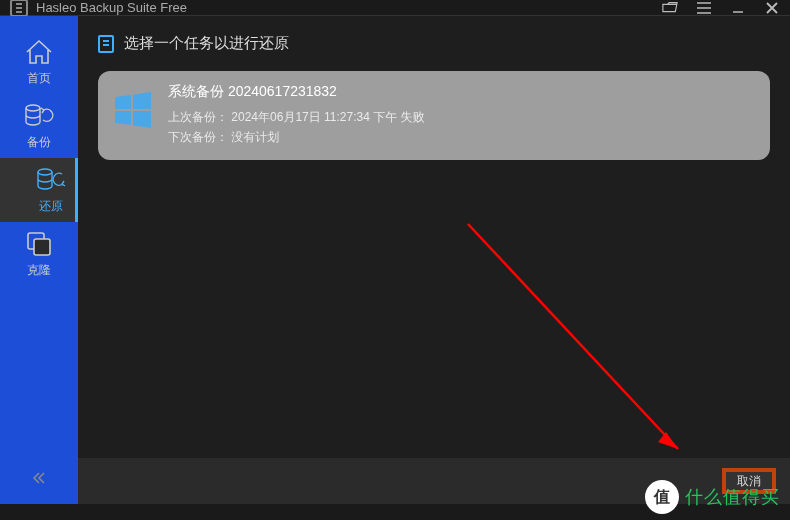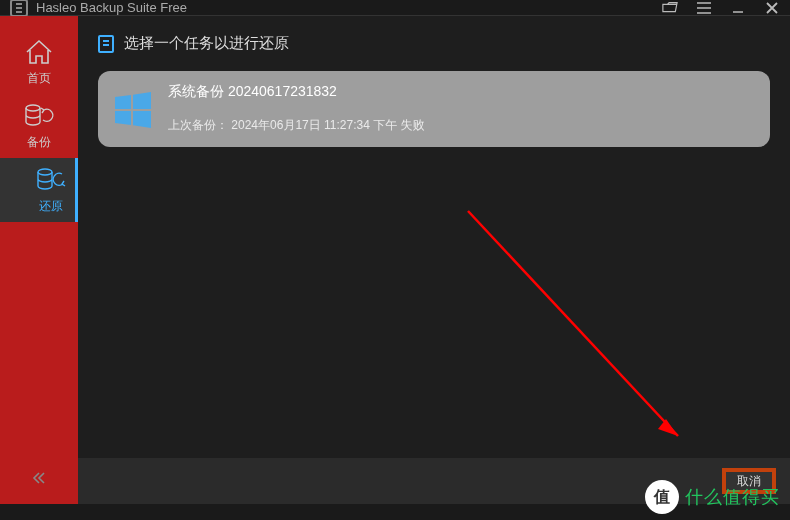--- a/index.html
+++ b/index.html
@@ -10,41 +10,41 @@
     .titlebar .app-icon { width: 18px; height: 18px; border: 2px solid #888; border-radius: 3px; display: flex; align-items: center; justify-content: center; margin-right: 8px; }
     .titlebar .app-icon::before { content: ""; width: 6px; height: 2px; background: #888; box-shadow: 0 4px #888, 0 -4px #888; }
     .titlebar .title { font-size: 13px; color: #aaa; flex: 1; }
     .titlebar .controls { display: flex; gap: 18px; align-items: center; }
     .titlebar .ctl { width: 16px; height: 16px; display: flex; align-items: center; justify-content: center; cursor: pointer; color: #bbb; }
     
     
     .main { display: flex; height: 488px; }
     
     
-    .sidebar { width: 78px; background: #b91c1c; display: flex; flex-direction: column; align-items: center; padding-top: 14px; }
+    .sidebar { width: 78px; background: #1d4ed8; display: flex; flex-direction: column; align-items: center; padding-top: 14px; }
     .nav-item { width: 78px; height: 64px; display: flex; flex-direction: column; align-items: center; justify-content: center; gap: 4px; cursor: pointer; color: #ccc; position: relative; }
     .nav-item.active { background: #333333; color: #3fb0ff; padding-left: 24px; }
     .nav-item.active::after { content: ""; position: absolute; right: 0; top: 0; bottom: 0; width: 3px; background: #3fb0ff; }
     .nav-item .icon { width: 34px; height: 28px; display: flex; align-items: center; justify-content: center; }
     .nav-item .label { font-size: 12px; }
     .sidebar .collapse { margin-top: auto; margin-bottom: 14px; width: 24px; height: 24px; display: flex; align-items: center; justify-content: center; cursor: pointer; color: #888; }
     
     
     .content { flex: 1; background: #1e1e1e; display: flex; flex-direction: column; }
     .header { display: flex; align-items: center; gap: 10px; padding: 18px 20px 14px; }
     .header .hicon { width: 16px; height: 18px; border: 2px solid #3fb0ff; border-radius: 2px; position: relative; }
     .header .hicon::before { content: ""; position: absolute; left: 3px; top: 3px; right: 3px; height: 2px; background: #3fb0ff; box-shadow: 0 4px #3fb0ff; }
     .header .htext { font-size: 15px; color: #ddd; }
     
     .task-card { margin: 4px 20px; background: #9e9e9e; border-radius: 12px; padding: 12px 14px; display: flex; gap: 14px; cursor: pointer; }
     .task-card .os-icon { width: 42px; height: 42px; margin-top: 6px; }
     .task-card .info { flex: 1; color: #fff; }
     .task-card .task-title { font-size: 14px; margin-bottom: 6px; color: #fff; }
     .task-card .task-line { font-size: 12px; color: #eaeaea; line-height: 1.7; }
-    .task-card .task-line .k { display: inline-block; margin-top: 8px; }
+    .task-card .task-line .k { display: inline-block; }
     
     .body-area { flex: 1; position: relative; }
     .arrow { position: absolute; top: 0; left: 0; pointer-events: none; }
     
     .footer { height: 46px; background: #2b2b2b; display: flex; align-items: center; justify-content: flex-end; padding: 0 14px; gap: 10px; }
     .footer .btn { min-width: 54px; height: 26px; border: 4px solid #c2410c; background: #333; display: flex; align-items: center; justify-content: center; font-size: 12px; color: #ddd; cursor: pointer; padding: 0 6px; }
     
     .watermark { position: absolute; right: 10px; bottom: 6px; display: flex; align-items: center; gap: 6px; }
     .watermark .badge { width: 34px; height: 34px; border-radius: 50%; background: #fff; display: flex; align-items: center; justify-content: center; font-size: 16px; font-weight: bold; color: #333; }
     .watermark .wtext { font-size: 18px; color: #22c55e; font-weight: 500; letter-spacing: 1px; }
@@ -103,20 +103,29 @@
     <div class="nav-item active">
       <div class="icon">
         <svg width="30" height="28" viewBox="0 0 30 28">
             <ellipse cx="9" cy="6" rx="7" ry="3" fill="none" stroke="#3fb0ff" stroke-width="1.4"></ellipse>
             <path d="M2 6 V20 A7 3 0 0 0 16 20 V6 M2 13 A7 3 0 0 0 16 13" fill="none" stroke="#3fb0ff" stroke-width="1.4"></path>
             <path d="M26 8 A6 6 0 1 0 27 18 M29 20 L26 18 L28 15" fill="none" stroke="#3fb0ff" stroke-width="1.4"></path>
           </svg>
       </div>
       <div class="label">还原</div>
     </div>
+    <div class="nav-item">
+      <div class="icon">
+        <svg width="28" height="28" viewBox="0 0 28 28">
+            <rect x="3" y="3" width="16" height="16" rx="2" fill="none" stroke="#ccc" stroke-width="1.6"></rect>
+            <rect x="9" y="9" width="16" height="16" rx="2" fill="#2a2a2a" stroke="#ccc" stroke-width="1.6"></rect>
+          </svg>
+      </div>
+      <div class="label">克隆</div>
+    </div>
     <div class="collapse">
       <svg width="14" height="14" viewBox="0 0 14 14">
           <path d="M7 2 L2 7 L7 12 M12 2 L7 7 L12 12" fill="none" stroke="#888" stroke-width="1.6"></path>
         </svg>
     </div>
   </div>
 
   <div class="content">
     <div class="header">
       <div class="hicon"></div>
@@ -128,20 +137,24 @@
         <svg width="42" height="42" viewBox="0 0 42 42">
             <path d="M3 8 L19 6 V20 H3 Z M21 5.7 L39 3 V20 H21 Z M3 22 H19 V36 L3 34 Z M21 22 H39 V39 L21 36.3 Z" fill="#4aa8e8"></path>
           </svg>
       </div>
       <div class="info">
         <div class="task-title">系统备份 20240617231832</div>
         <div class="task-line">
           <span class="k">上次备份：</span>
           <span>2024年06月17日 11:27:34 下午 失败</span>
         </div>
+        <div class="task-line">
+          <span class="k">下次备份：</span>
+          <span>没有计划</span>
+        </div>
       </div>
     </div>
 
     <div class="body-area">
       <svg class="arrow" width="712" height="320" viewBox="0 0 712 320">
         <line x1="390" y1="60" x2="600" y2="285" stroke="#ff0000" stroke-width="2.5"></line>
         <polygon points="600,285 588,268 580,278" fill="#ff0000"></polygon>
       </svg>
     </div>
 

